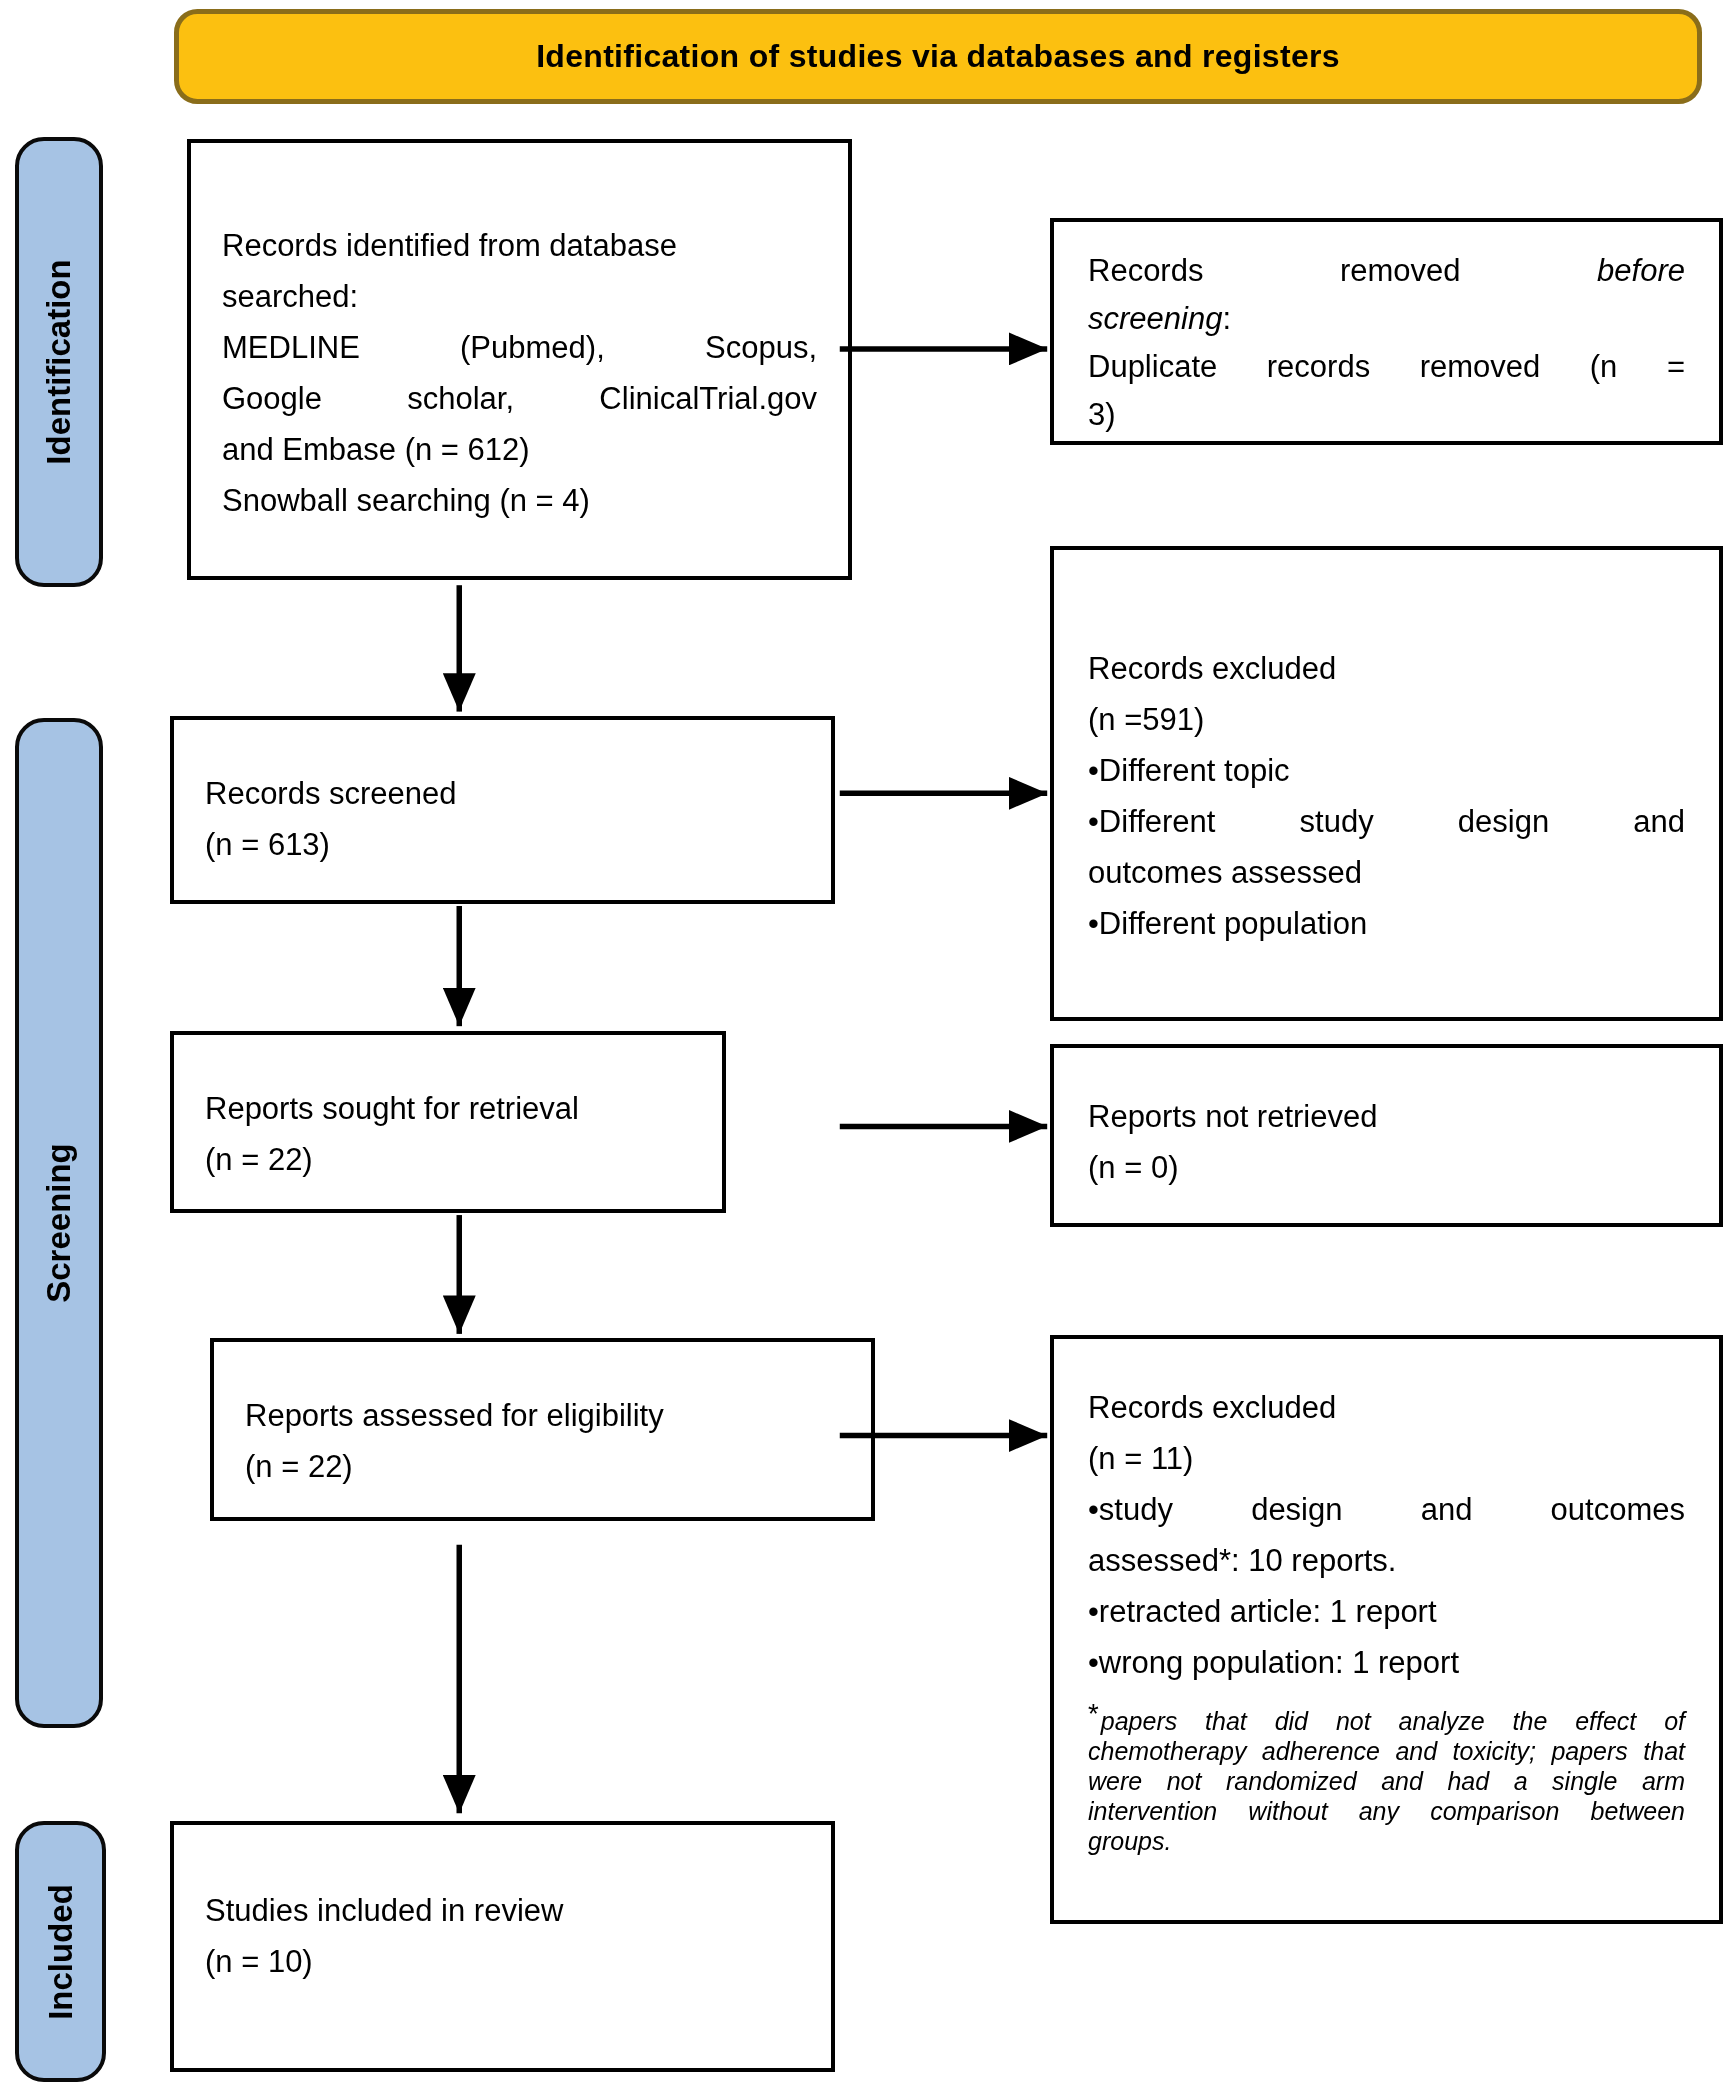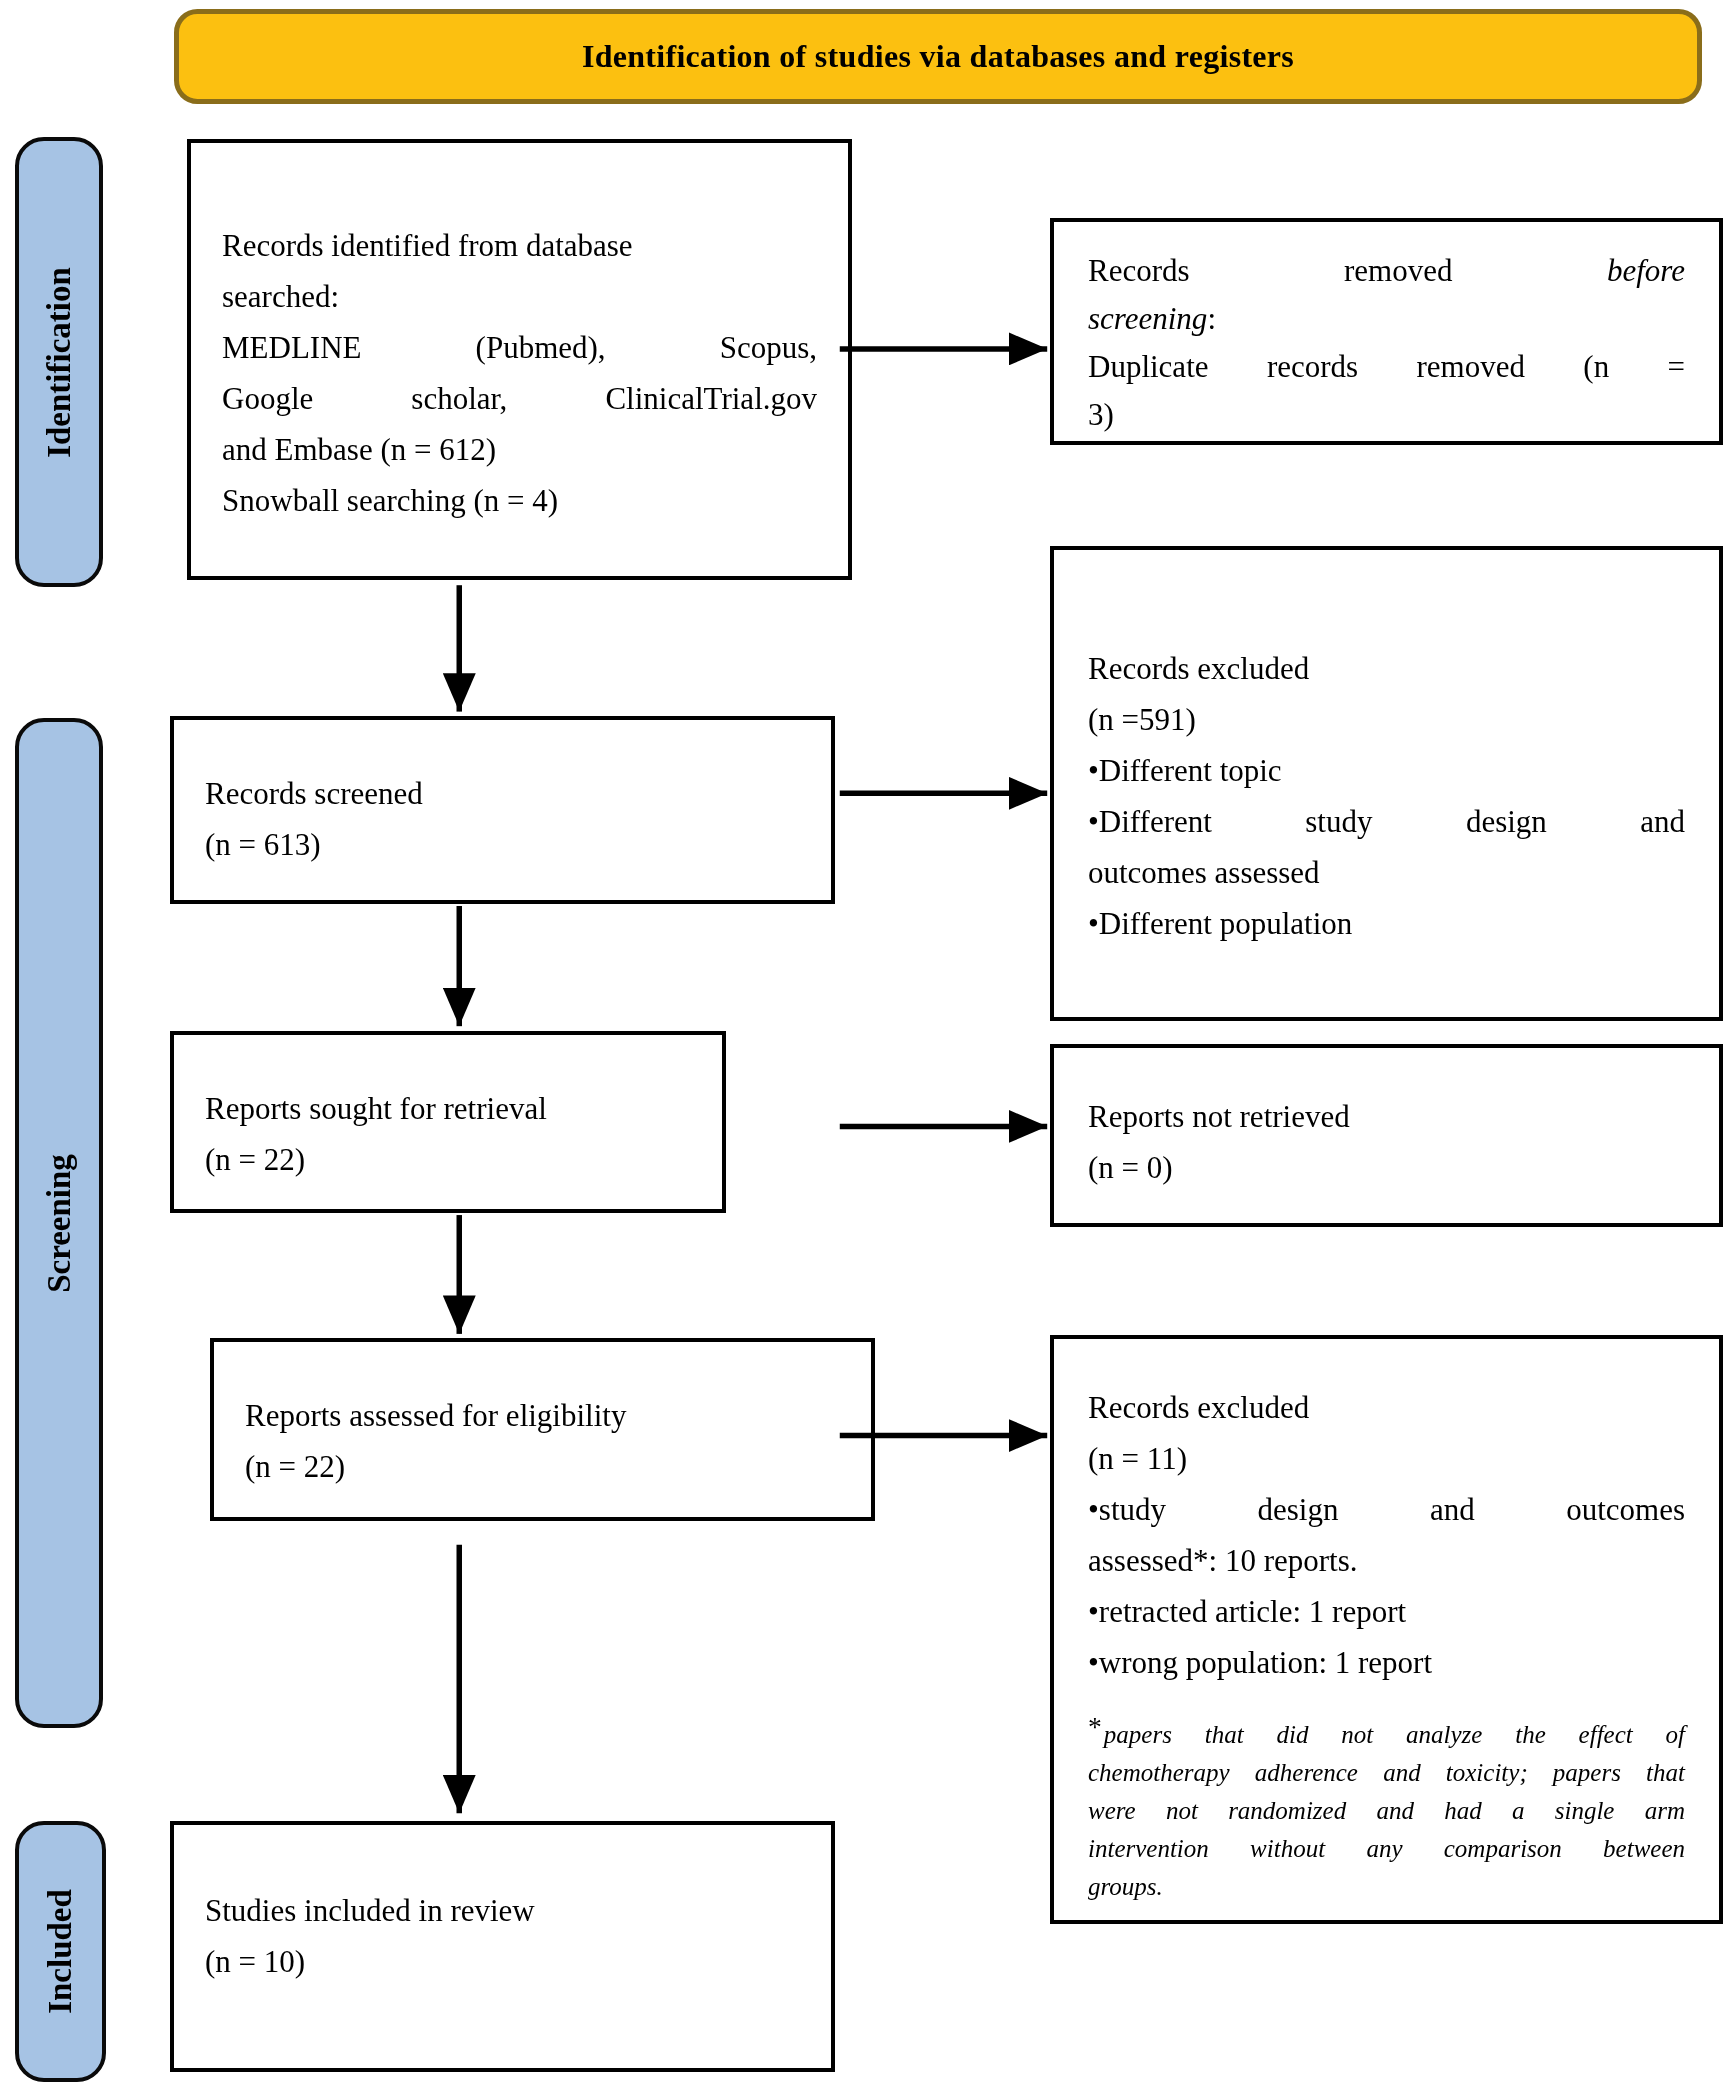--- a/index.html
+++ b/index.html
@@ -1,21 +1,21 @@
 <!DOCTYPE html>
 <html style="--banner-fill: #FCC010; --banner-border: #8a6d1a; --band-fill: #A6C3E4; --band-border: #0a0a0a; --box-border: #000000; --arrow: #000000;font-size:11px"><head>
 <meta charset="utf-8">
 <style>
   html, body { margin: 0; padding: 0; background: #ffffff; }
   .page {
     position: relative;
     width: 1729px;
     height: 2097px;
     background: #ffffff;
-    font-family: Liberation Serif, serif;
+    font-family: Liberation Sans, sans-serif;
     color: #000;
     overflow: hidden;
     border-radius: 14px;
   }
 
   
   .banner {
     position: absolute;
     left: 174px; top: 9px;
     width: 1528px; height: 95px;
@@ -69,23 +69,23 @@
   .box-assessed          { left: 170px;  top: 1338px; width: 665px; height: 183px; padding: 48px 31px 13.7px 31px; margin-left: 40px; }
   .box-included-studies  { left: 170px;  top: 1821px; width: 665px; height: 251px; padding: 60px 31px 13.7px 31px; }
 
   .box-removed           { left: 1050px; top: 218px;  width: 673px; height: 227px; padding: 25px 34px 11px 34px; line-height: 48px; }
   .box-records-excluded  { left: 1050px; top: 546px;  width: 673px; height: 475px; padding: 93px 34px 13.7px 34px; }
   .box-not-retrieved     { left: 1050px; top: 1044px; width: 673px; height: 183px; padding: 43px 34px 13.7px 34px; }
   .box-reports-excluded  { left: 1050px; top: 1335px; width: 673px; height: 589px; padding: 43px 34px 13.7px 34px; }
 
   
   .footnote {
-    margin-top: 27px;
+    margin-top: 18px;
     font-size: 25px;
-    line-height: 38px;
+    line-height: 30px;
     font-style: italic;
   }
   .footnote .ln.stretch { text-align: justify; text-align-last: justify; }
   .footnote-marker {
     font-style: normal;
     font-size: 27.5px;
     position: relative;
     top: -6.9px;
     margin-right: 2.1px;
   }

